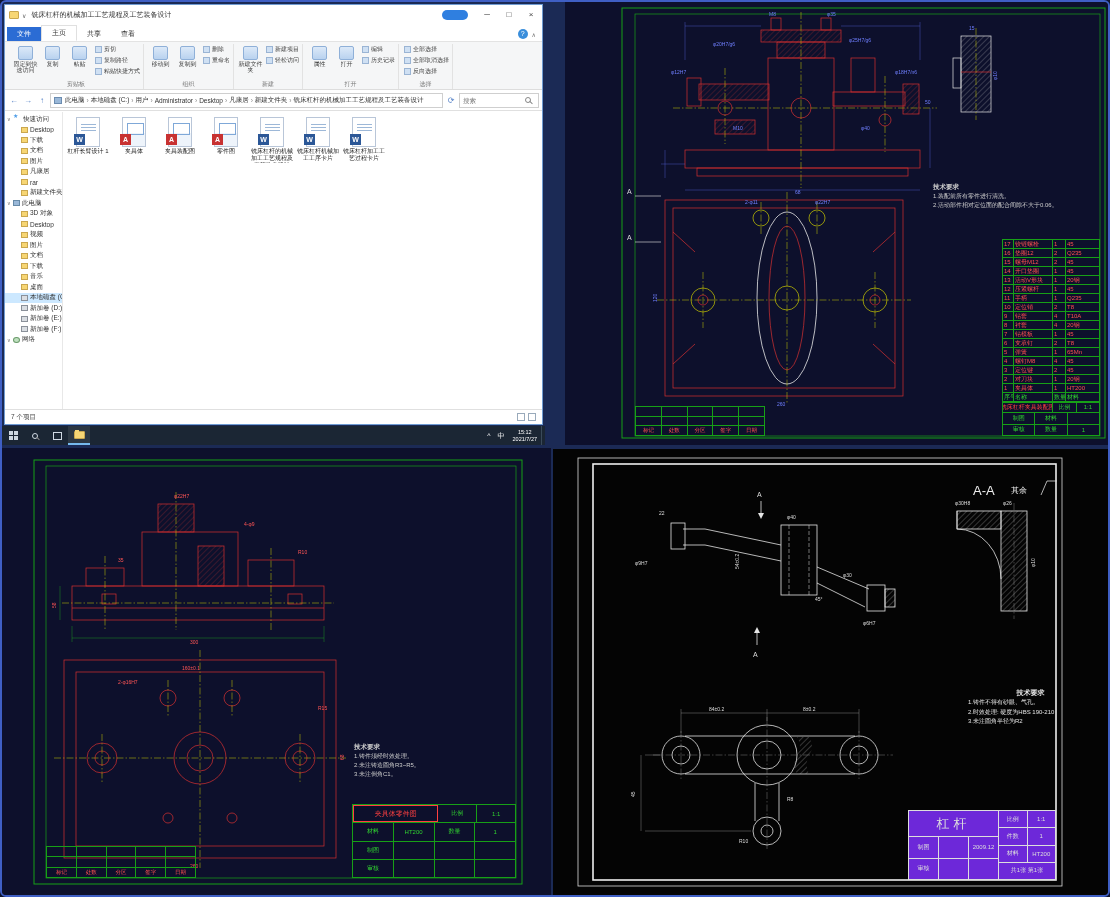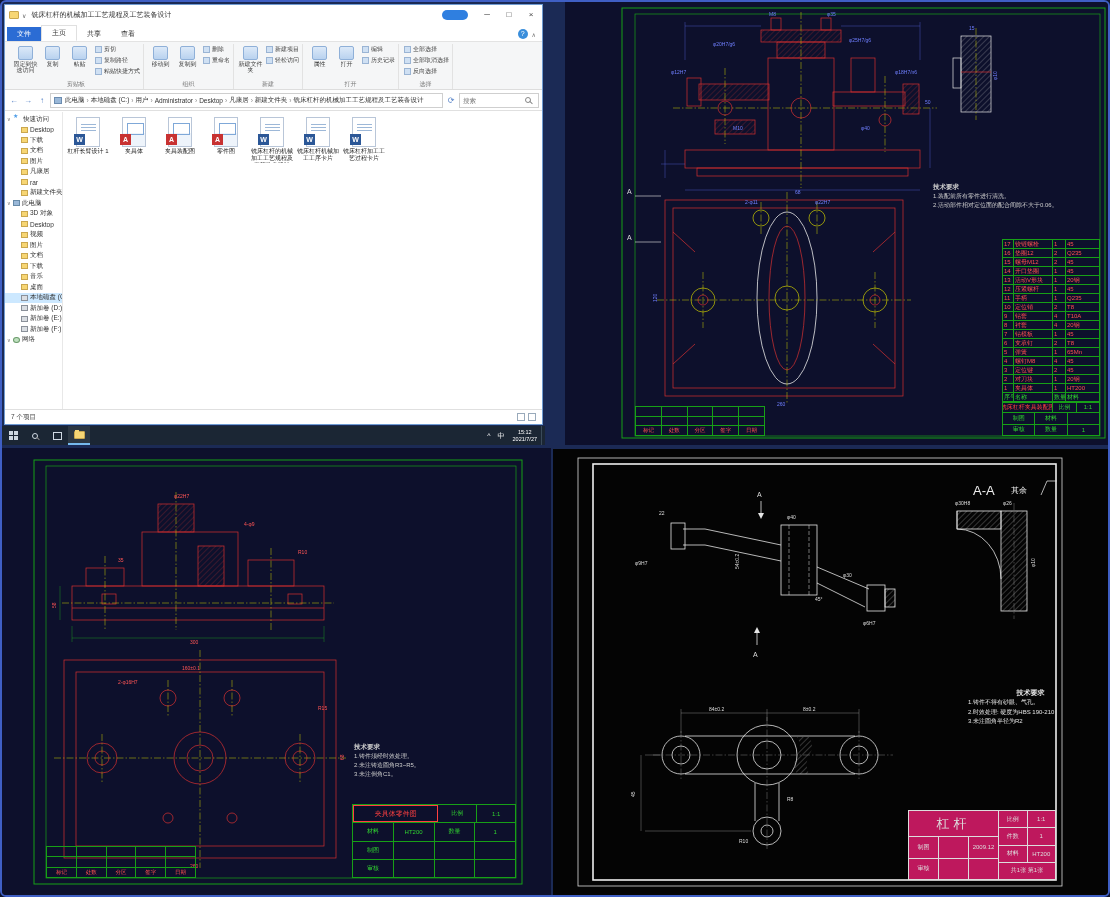--- a/index.html
+++ b/index.html
@@ -120,21 +120,21 @@
   #tbF .tname{font-size:7px;border:0.5px solid #ff4040;}
   .revgrid{position:absolute;border:1px solid #17a017;display:flex;flex-direction:column;font-size:5.5px;color:#ff5050;}
   #revA{left:70px;top:404px;width:130px;height:30px;}
   #revF{left:44px;top:398px;width:150px;height:32px;}
   .revrow{flex:1;display:flex;border-bottom:0.5px solid #17a017;}
   .revrow:last-child{border-bottom:none;}
   .revrow span{flex:1;border-right:0.5px solid #17a017;overflow:hidden;display:flex;align-items:center;justify-content:center;}
   .revrow span:last-child{border-right:none;}
 
   
-  #tbL{position:absolute;left:355px;top:361px;width:148px;height:70px;border:1.5px solid #ddd;display:flex;color:#ddd;font-size:6px;background:#be185d;}
+  #tbL{position:absolute;left:355px;top:361px;width:148px;height:70px;border:1.5px solid #ddd;display:flex;color:#ddd;font-size:6px;background:#6d28d9;}
   .tbLl{width:90px;border-right:1px solid #ddd;display:flex;flex-direction:column;}
   .tbl-part{height:26px;display:flex;align-items:center;justify-content:center;font-size:13px;border-bottom:1px solid #ddd;letter-spacing:4px;}
   .tbLrow{flex:1;display:flex;border-bottom:1px solid #ddd;}
   .tbLrow:last-child{border-bottom:none;}
   .tbLrow span{flex:1;border-right:1px solid #ddd;display:flex;align-items:center;justify-content:center;overflow:hidden;white-space:nowrap;}
   .tbLrow span:last-child{border-right:none;}
   .tbLr{flex:1;display:flex;flex-direction:column;}
 </style>
 </head>
 <body>

